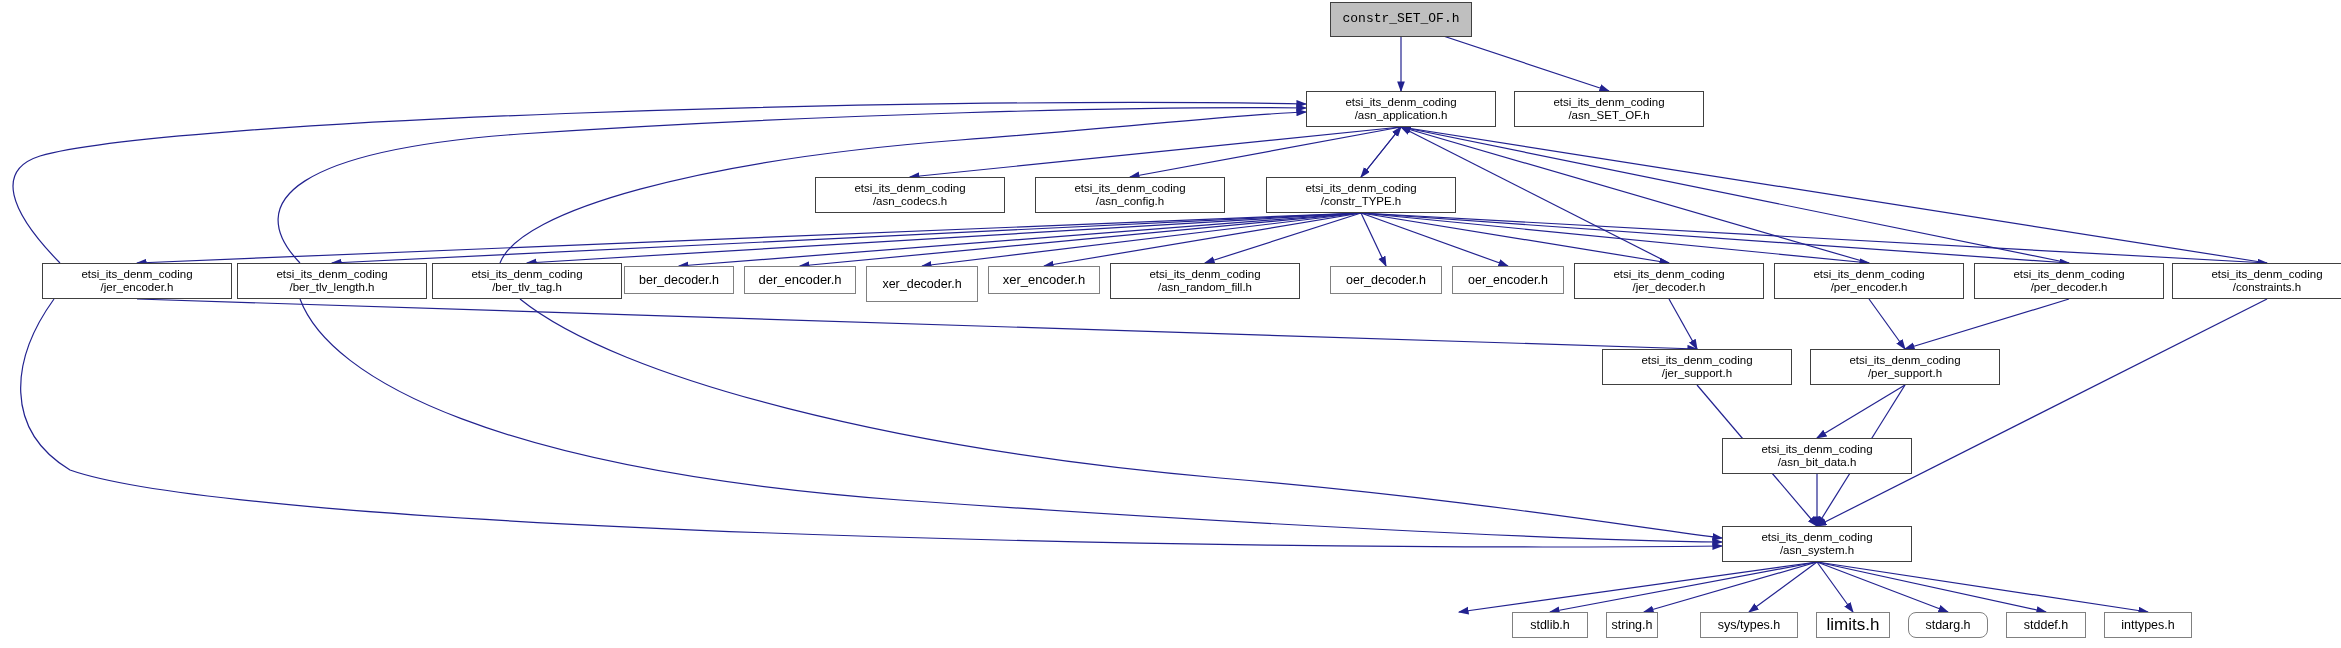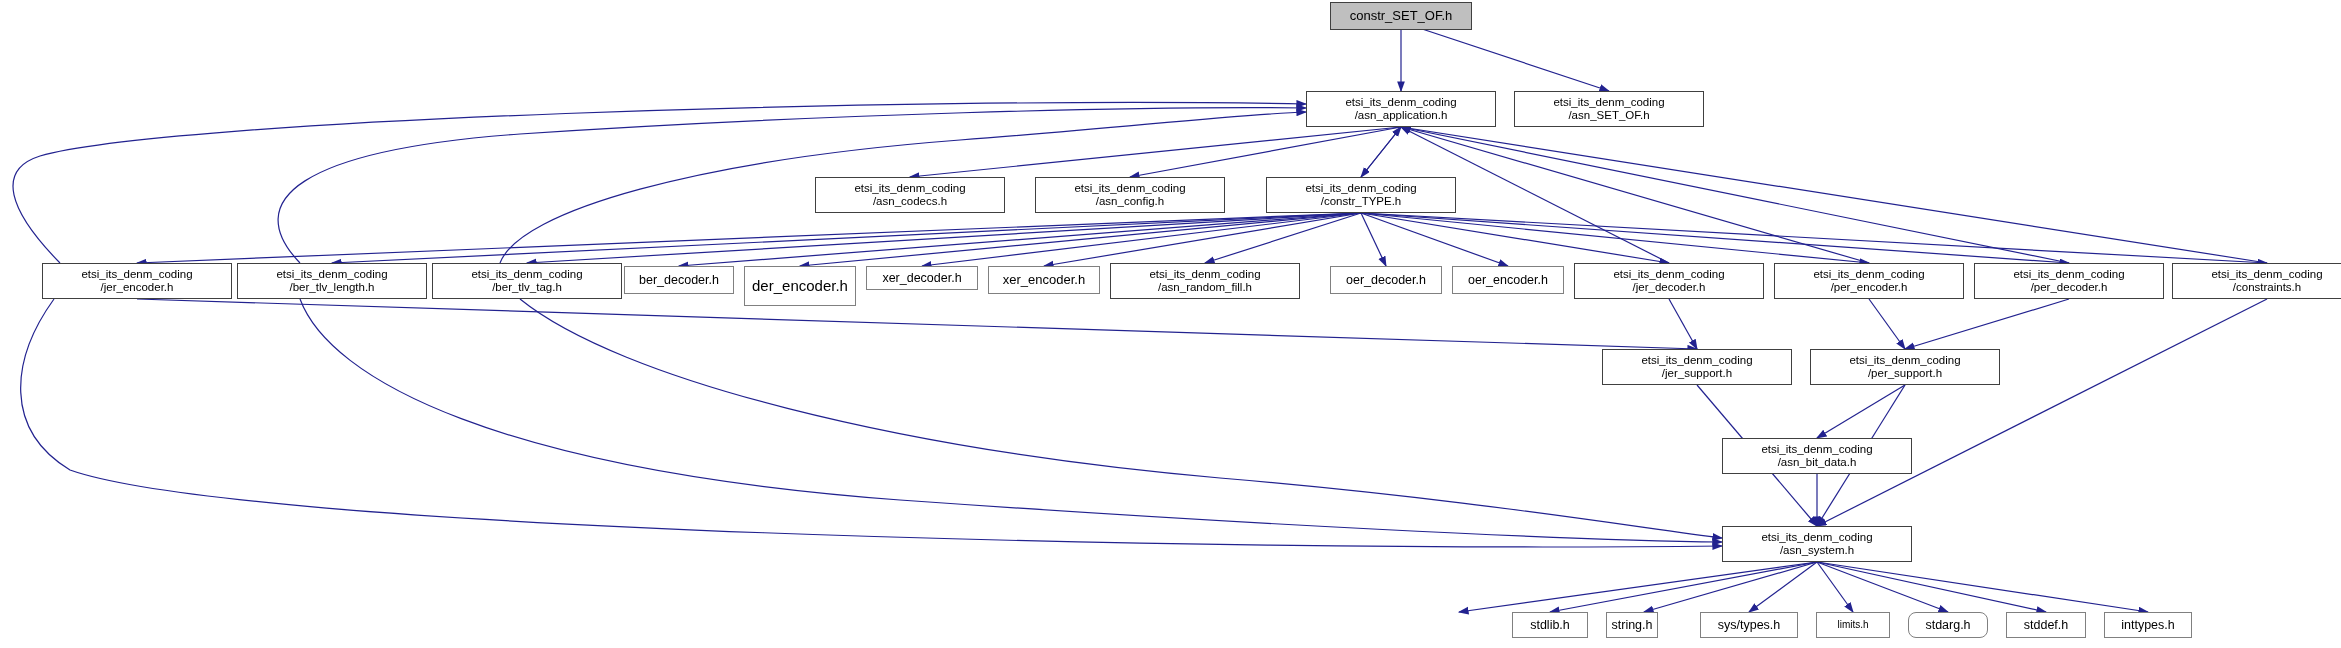--- a/index.html
+++ b/index.html
@@ -68,40 +68,40 @@
         <path d="M 1817 562 L 1550 612" fill="none" stroke="#22228f" stroke-width="1.2" marker-end="url(#arrow)"></path>
         <path d="M 1817 562 L 1644 612" fill="none" stroke="#22228f" stroke-width="1.2" marker-end="url(#arrow)"></path>
         <path d="M 1817 562 L 1749 612" fill="none" stroke="#22228f" stroke-width="1.2" marker-end="url(#arrow)"></path>
         <path d="M 1817 562 L 1853 612" fill="none" stroke="#22228f" stroke-width="1.2" marker-end="url(#arrow)"></path>
         <path d="M 1817 562 L 1948 612" fill="none" stroke="#22228f" stroke-width="1.2" marker-end="url(#arrow)"></path>
         <path d="M 1817 562 L 2046 612" fill="none" stroke="#22228f" stroke-width="1.2" marker-end="url(#arrow)"></path>
         <path d="M 1817 562 L 2148 612" fill="none" stroke="#22228f" stroke-width="1.2" marker-end="url(#arrow)"></path>
       </g>
   </svg>
   <div id="nodes-layer">
-      <div class="node root" style="left: 1330px; top: 2px; width: 142px; height: 28px; font-size: 13px;"><span class="lbl">constr_SET_OF.h</span></div>
+      <div class="node root" style="left: 1330px; top: 2px; width: 142px; height: 35px; font-size: 13px; font-family: Liberation Mono, monospace;"><span class="lbl">constr_SET_OF.h</span></div>
       <div class="node loc" style="left: 1306px; top: 91px; width: 190px; height: 36px; font-size: 11.5px;"><span class="lbl">etsi_its_denm_coding
 /asn_application.h</span></div>
       <div class="node loc" style="left: 1514px; top: 91px; width: 190px; height: 36px; font-size: 11.5px;"><span class="lbl">etsi_its_denm_coding
 /asn_SET_OF.h</span></div>
       <div class="node loc" style="left: 815px; top: 177px; width: 190px; height: 36px; font-size: 11.5px;"><span class="lbl">etsi_its_denm_coding
 /asn_codecs.h</span></div>
       <div class="node loc" style="left: 1035px; top: 177px; width: 190px; height: 36px; font-size: 11.5px;"><span class="lbl">etsi_its_denm_coding
 /asn_config.h</span></div>
       <div class="node loc" style="left: 1266px; top: 177px; width: 190px; height: 36px; font-size: 11.5px;"><span class="lbl">etsi_its_denm_coding
 /constr_TYPE.h</span></div>
       <div class="node loc" style="left: 42px; top: 263px; width: 190px; height: 36px; font-size: 11.5px;"><span class="lbl">etsi_its_denm_coding
 /jer_encoder.h</span></div>
       <div class="node loc" style="left: 237px; top: 263px; width: 190px; height: 36px; font-size: 11.5px;"><span class="lbl">etsi_its_denm_coding
 /ber_tlv_length.h</span></div>
       <div class="node loc" style="left: 432px; top: 263px; width: 190px; height: 36px; font-size: 11.5px;"><span class="lbl">etsi_its_denm_coding
 /ber_tlv_tag.h</span></div>
       <div class="node lib" style="left: 624px; top: 266px; width: 110px; height: 28px; font-size: 12.5px;"><span class="lbl">ber_decoder.h</span></div>
-      <div class="node lib" style="left: 744px; top: 266px; width: 112px; height: 40px; font-size: 15px; text-align: center;"><span class="lbl">der_encoder.h</span></div>
-      <div class="node lib" style="left: 866px; top: 266px; width: 112px; height: 24px; font-size: 12.5px;"><span class="lbl">xer_decoder.h</span></div>
+      <div class="node lib" style="left: 744px; top: 266px; width: 112px; height: 28px; font-size: 13px; text-align: center;"><span class="lbl">der_encoder.h</span></div>
+      <div class="node lib" style="left: 866px; top: 266px; width: 112px; height: 36px; font-size: 12.5px;"><span class="lbl">xer_decoder.h</span></div>
       <div class="node lib" style="left: 988px; top: 266px; width: 112px; height: 28px; font-size: 13px;"><span class="lbl">xer_encoder.h</span></div>
       <div class="node loc" style="left: 1110px; top: 263px; width: 190px; height: 36px; font-size: 11.5px;"><span class="lbl">etsi_its_denm_coding
 /asn_random_fill.h</span></div>
       <div class="node lib" style="left: 1330px; top: 266px; width: 112px; height: 28px; font-size: 12.5px;"><span class="lbl">oer_decoder.h</span></div>
       <div class="node lib" style="left: 1452px; top: 266px; width: 112px; height: 28px; font-size: 12.5px;"><span class="lbl">oer_encoder.h</span></div>
       <div class="node loc" style="left: 1574px; top: 263px; width: 190px; height: 36px; font-size: 11.5px;"><span class="lbl">etsi_its_denm_coding
 /jer_decoder.h</span></div>
       <div class="node loc" style="left: 1774px; top: 263px; width: 190px; height: 36px; font-size: 11.5px;"><span class="lbl">etsi_its_denm_coding
 /per_encoder.h</span></div>
       <div class="node loc" style="left: 1974px; top: 263px; width: 190px; height: 36px; font-size: 11.5px;"><span class="lbl">etsi_its_denm_coding
@@ -113,18 +113,18 @@
       <div class="node loc" style="left: 1810px; top: 349px; width: 190px; height: 36px; font-size: 11.5px;"><span class="lbl">etsi_its_denm_coding
 /per_support.h</span></div>
       <div class="node loc" style="left: 1722px; top: 438px; width: 190px; height: 36px; font-size: 11.5px;"><span class="lbl">etsi_its_denm_coding
 /asn_bit_data.h</span></div>
       <div class="node loc" style="left: 1722px; top: 526px; width: 190px; height: 36px; font-size: 11.5px;"><span class="lbl">etsi_its_denm_coding
 /asn_system.h</span></div>
       <div class="node lib" style="left: 1424px; top: 612px; width: 70px; height: 26px; font-size: 12.5px; margin-top: 39px;"><span class="lbl">stdio.h</span></div>
       <div class="node lib" style="left: 1512px; top: 612px; width: 76px; height: 26px; font-size: 12.5px;"><span class="lbl">stdlib.h</span></div>
       <div class="node lib" style="left: 1606px; top: 612px; width: 52px; height: 26px; font-size: 12.5px;"><span class="lbl">string.h</span></div>
       <div class="node lib" style="left: 1700px; top: 612px; width: 98px; height: 26px; font-size: 12.5px; text-align: right;"><span class="lbl">sys/types.h</span></div>
-      <div class="node lib" style="left: 1816px; top: 612px; width: 74px; height: 26px; font-size: 10px;"><span class="lbl">limits.h</span></div>
+      <div class="node lib" style="left: 1816px; top: 612px; width: 74px; height: 26px; font-size: 17px;"><span class="lbl">limits.h</span></div>
       <div class="node lib" style="left: 1908px; top: 612px; width: 80px; height: 26px; font-size: 12.5px; border-radius: 8px;"><span class="lbl">stdarg.h</span></div>
       <div class="node lib" style="left: 2006px; top: 612px; width: 80px; height: 26px; font-size: 12.5px;"><span class="lbl">stddef.h</span></div>
       <div class="node lib" style="left: 2104px; top: 612px; width: 88px; height: 26px; font-size: 12.5px;"><span class="lbl">inttypes.h</span></div>
     </div>
 </div>
 
 </body></html>

